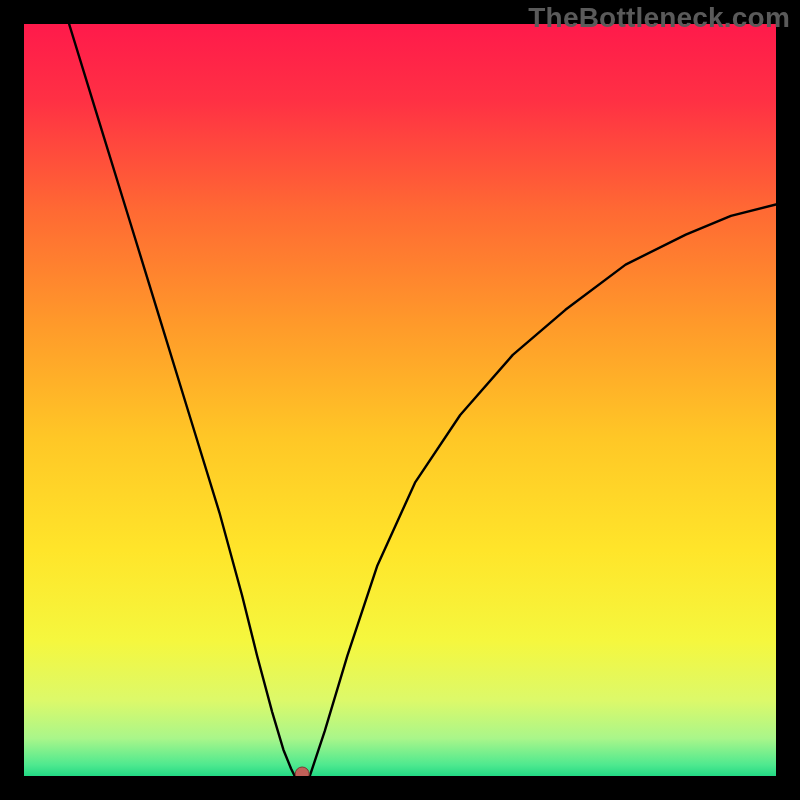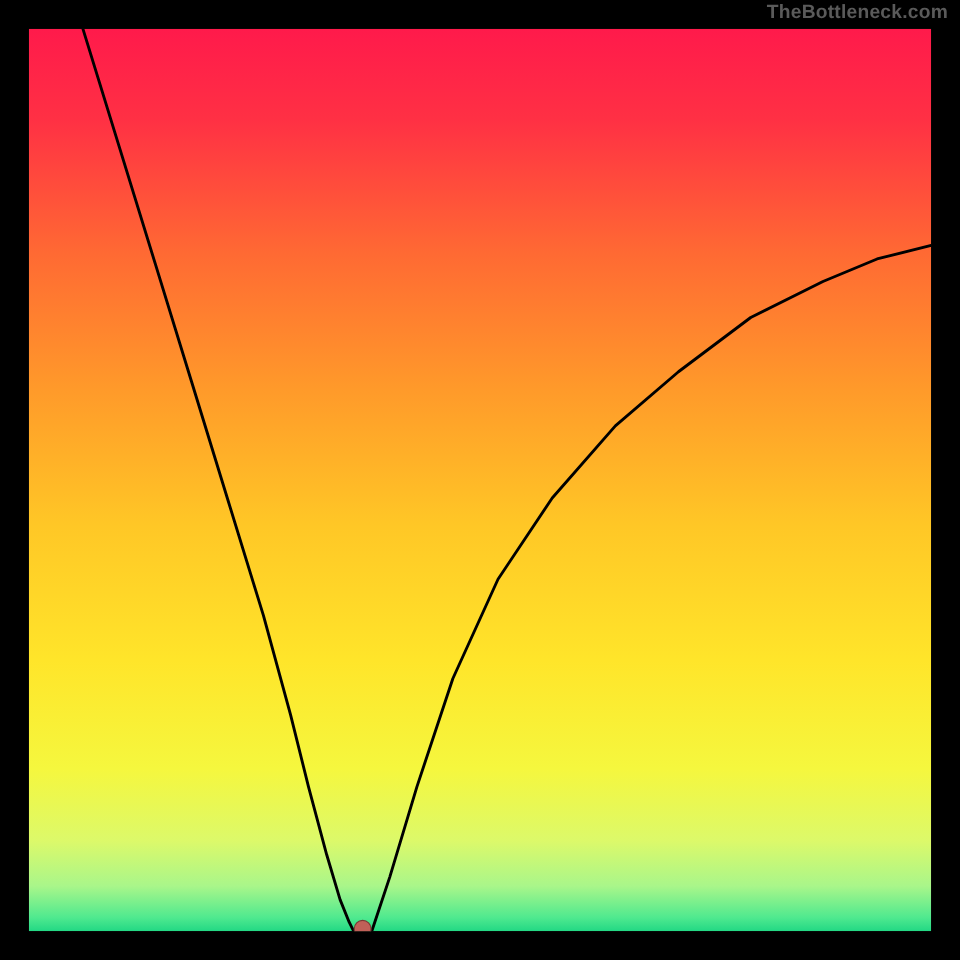--- a/index.html
+++ b/index.html
@@ -36,21 +36,21 @@
     left: 0;
     top: 0;
     width: 100%;
     height: 100%;
   }
   .watermark {
     position: absolute;
     top: 2px;
     right: 10px;
     color: #5a5a5a;
-    font-size: 16px;
+    font-size: 28px;
     font-weight: 600;
     letter-spacing: 0.2px;
     user-select: none;
   }
 </style>
 </head>
 <body>
 
 <div class="frame">
   <div class="plot-area">

